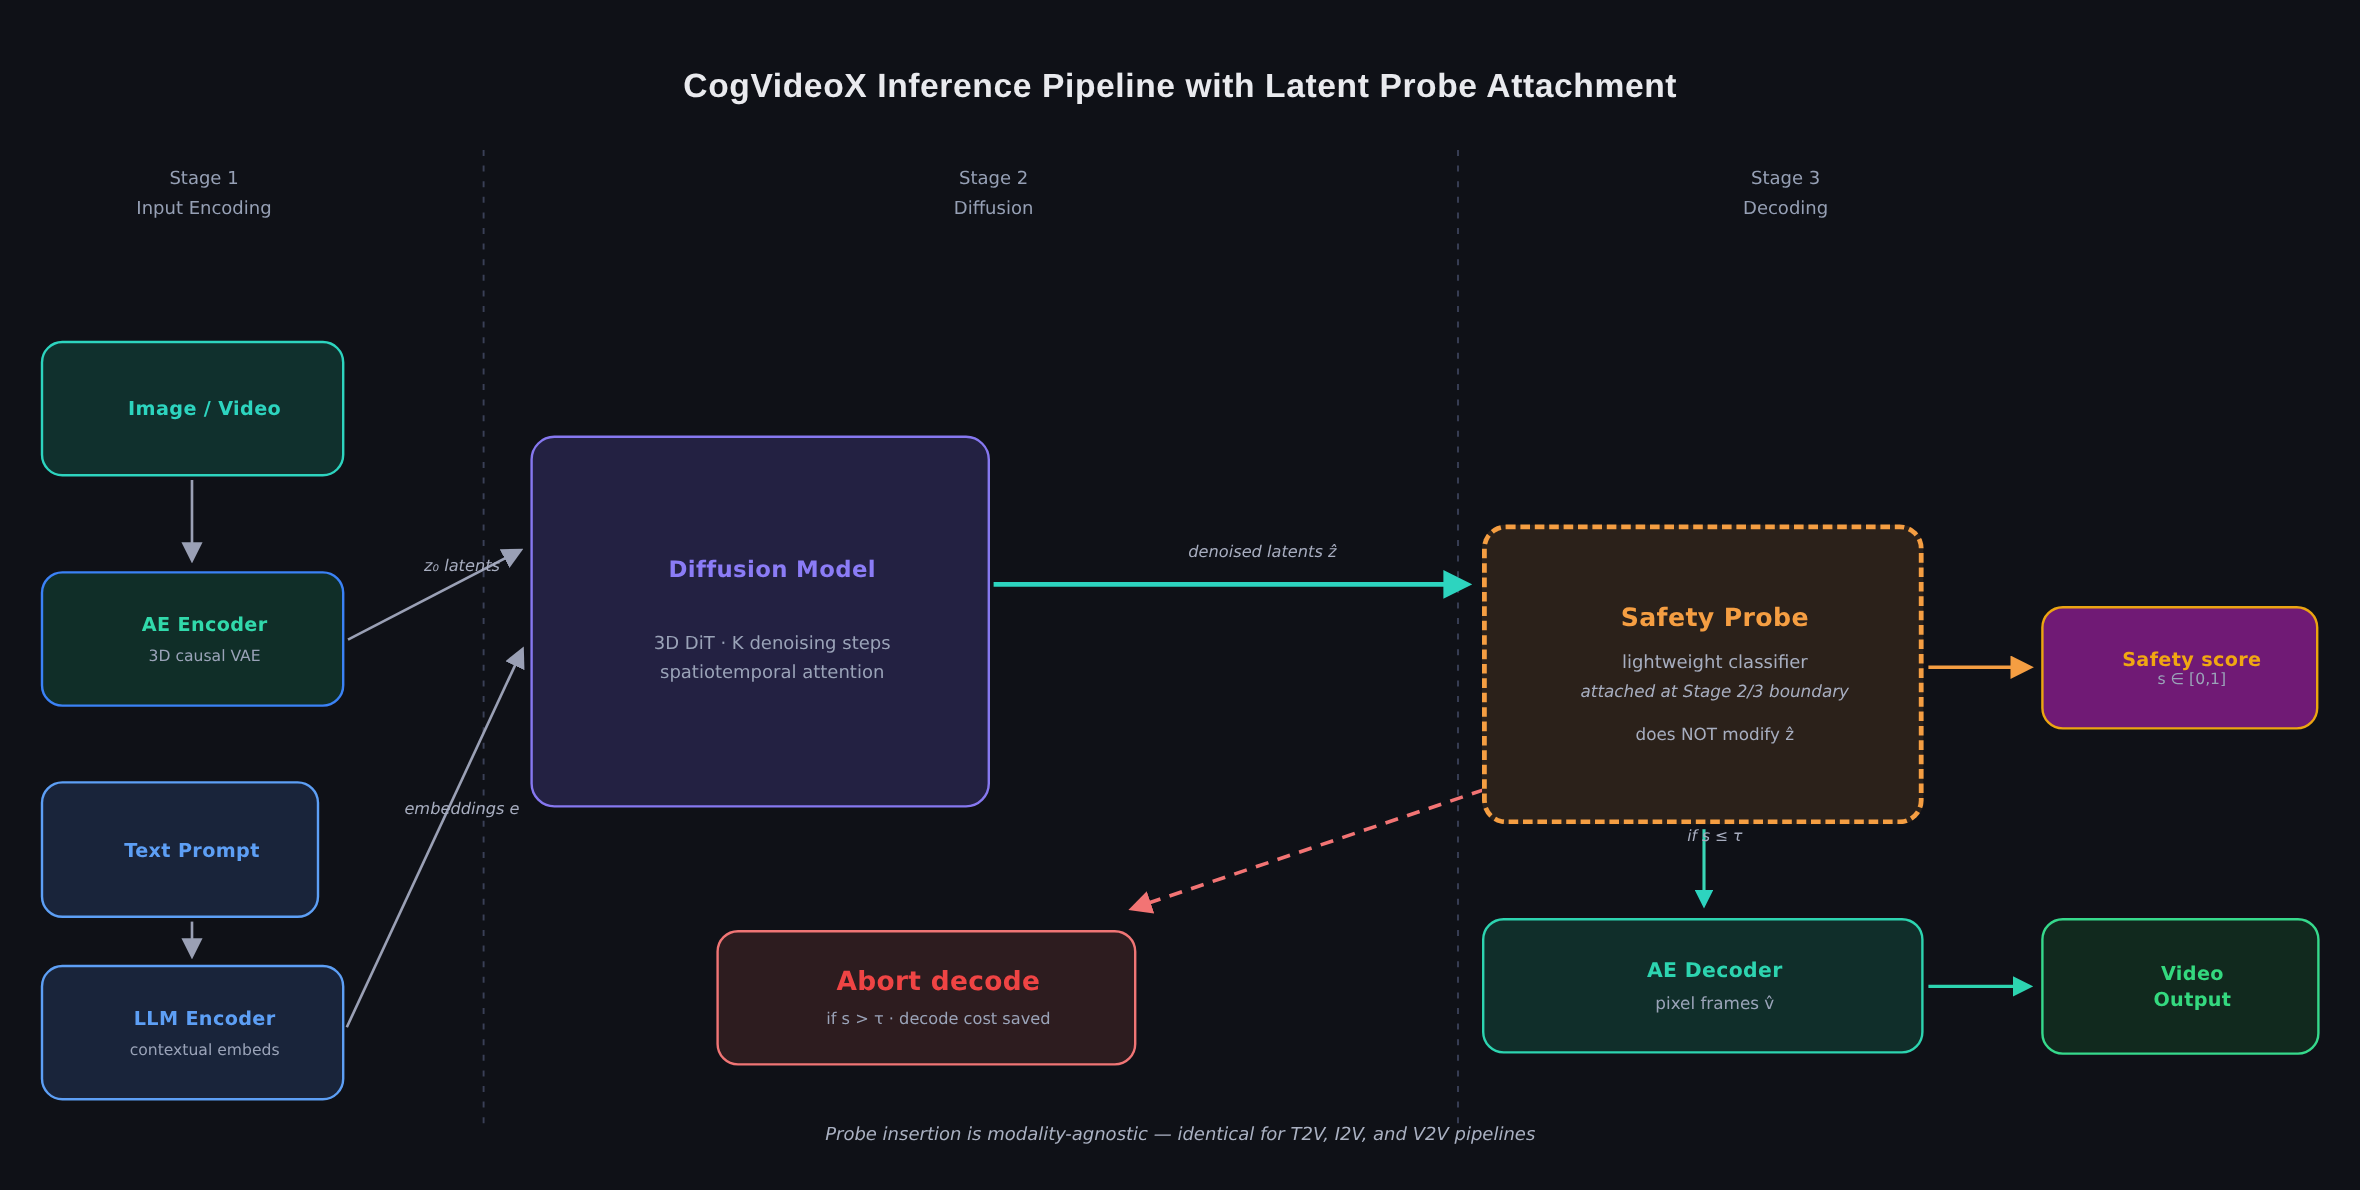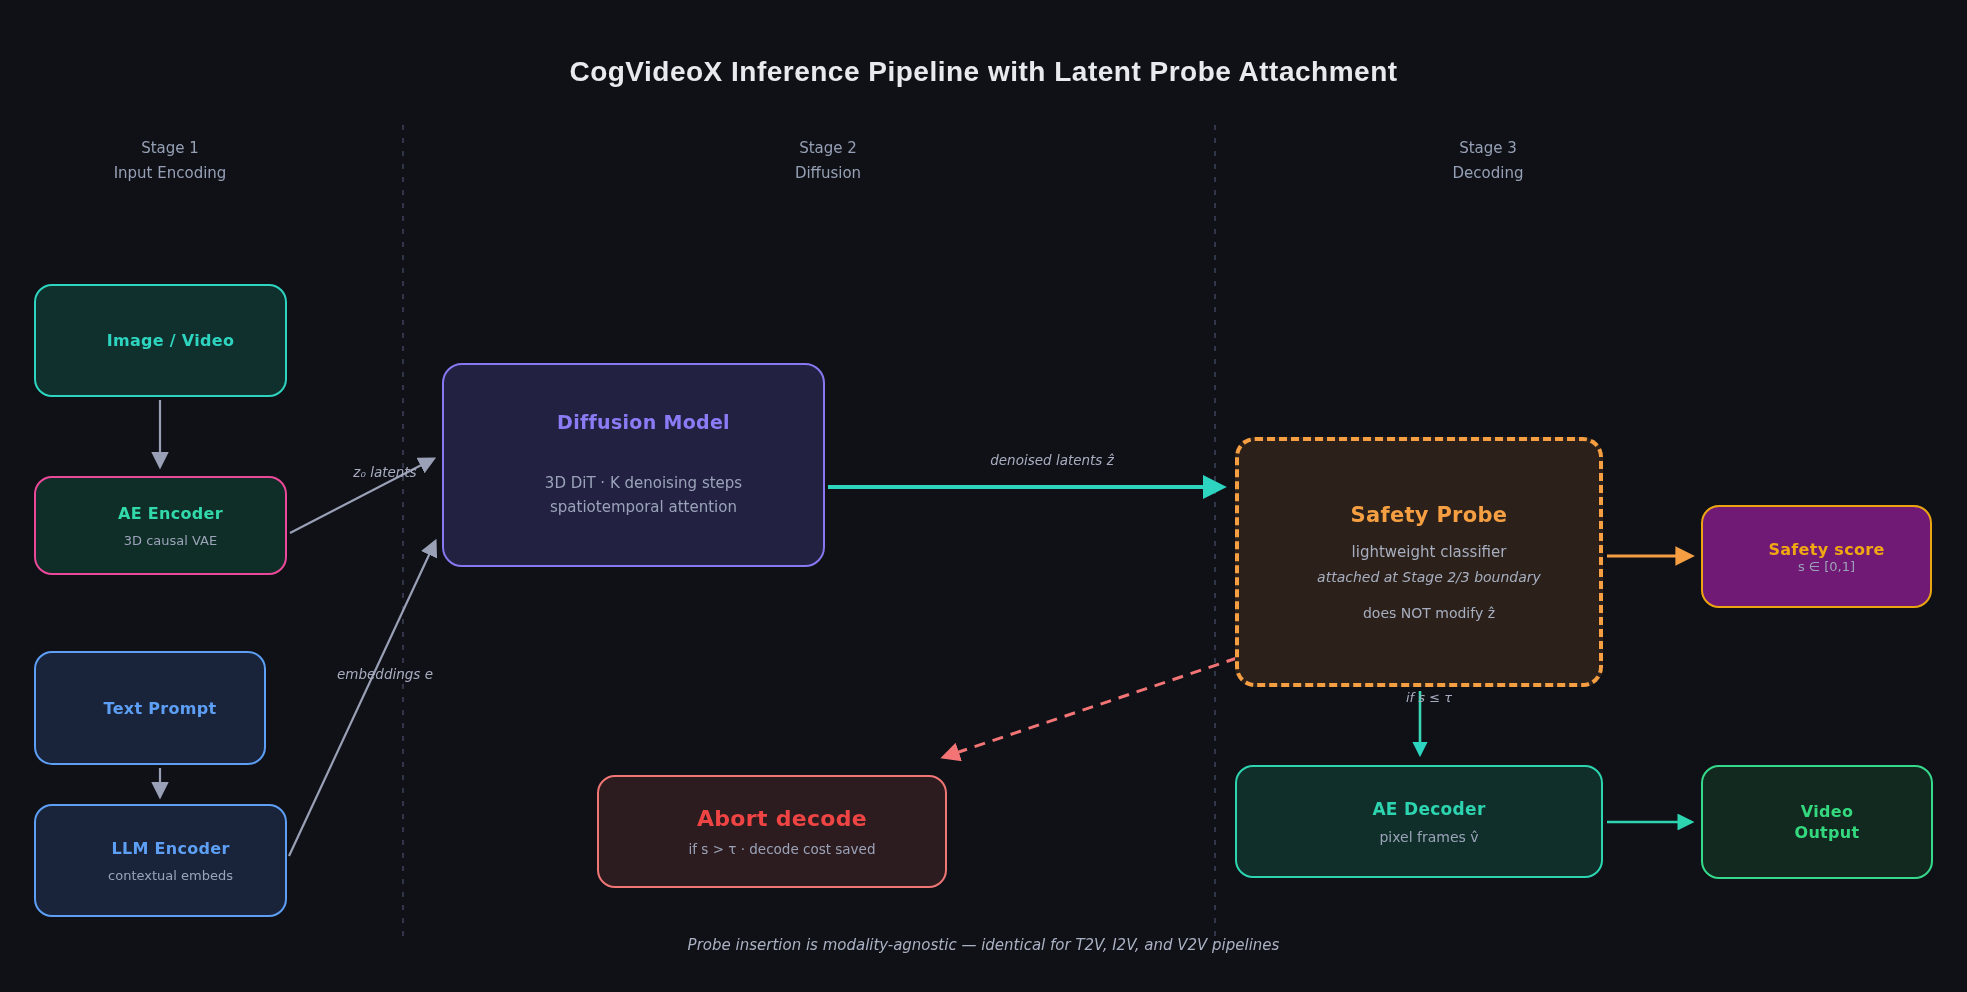--- a/index.html
+++ b/index.html
@@ -42,39 +42,39 @@
   .node .t { font-weight: bold; font-size: 16px; letter-spacing: 0.3px; }
   .node .s { font-size: 13px; color: #9aa3b8; margin-top: 10px; }
 
   #node-image-video {
     left: 34px; top: 284px; width: 253px; height: 113px;
     background: #10302d; border: 2px solid #2dd4bf;
   }
   #node-image-video .t { color: #2dd4bf; }
 
   #node-ae-encoder {
-    left: 34px; top: 476px; width: 253px; height: 99px;
-    background: #102e28; border: 2px solid #ec4899;
+    left: 34px; top: 476px; width: 253px; height: 113px;
+    background: #102e28; border: 2px solid #3b82f6;
   }
   #node-ae-encoder .t { color: #31d9ab; }
 
   #node-text-prompt {
     left: 34px; top: 651px; width: 232px; height: 114px;
     background: #19243a; border: 2px solid #5d9ff5;
   }
   #node-text-prompt .t { color: #5d9ff5; }
 
   #node-llm-encoder {
     left: 34px; top: 804px; width: 253px; height: 113px;
     background: #19243a; border: 2px solid #5d9ff5;
   }
   #node-llm-encoder .t { color: #5d9ff5; }
 
   #node-diffusion {
-    left: 442px; top: 363px; width: 383px; height: 204px;
+    left: 442px; top: 363px; width: 383px; height: 310px;
     background: #232142; border: 2.5px solid #8678f0; border-radius: 20px;
   }
   #node-diffusion .t { font-size: 19px; color: #8b7cf6; }
   #node-diffusion .s { font-size: 15px; margin-top: 38px; line-height: 24px; }
 
   #node-safety-probe {
     left: 1235px; top: 437px; width: 368px; height: 250px;
     background: #2b211a; border: 4px dashed #f59e42; border-radius: 20px;
   }
   #node-safety-probe .t { font-size: 21px; color: #f59e42; }

